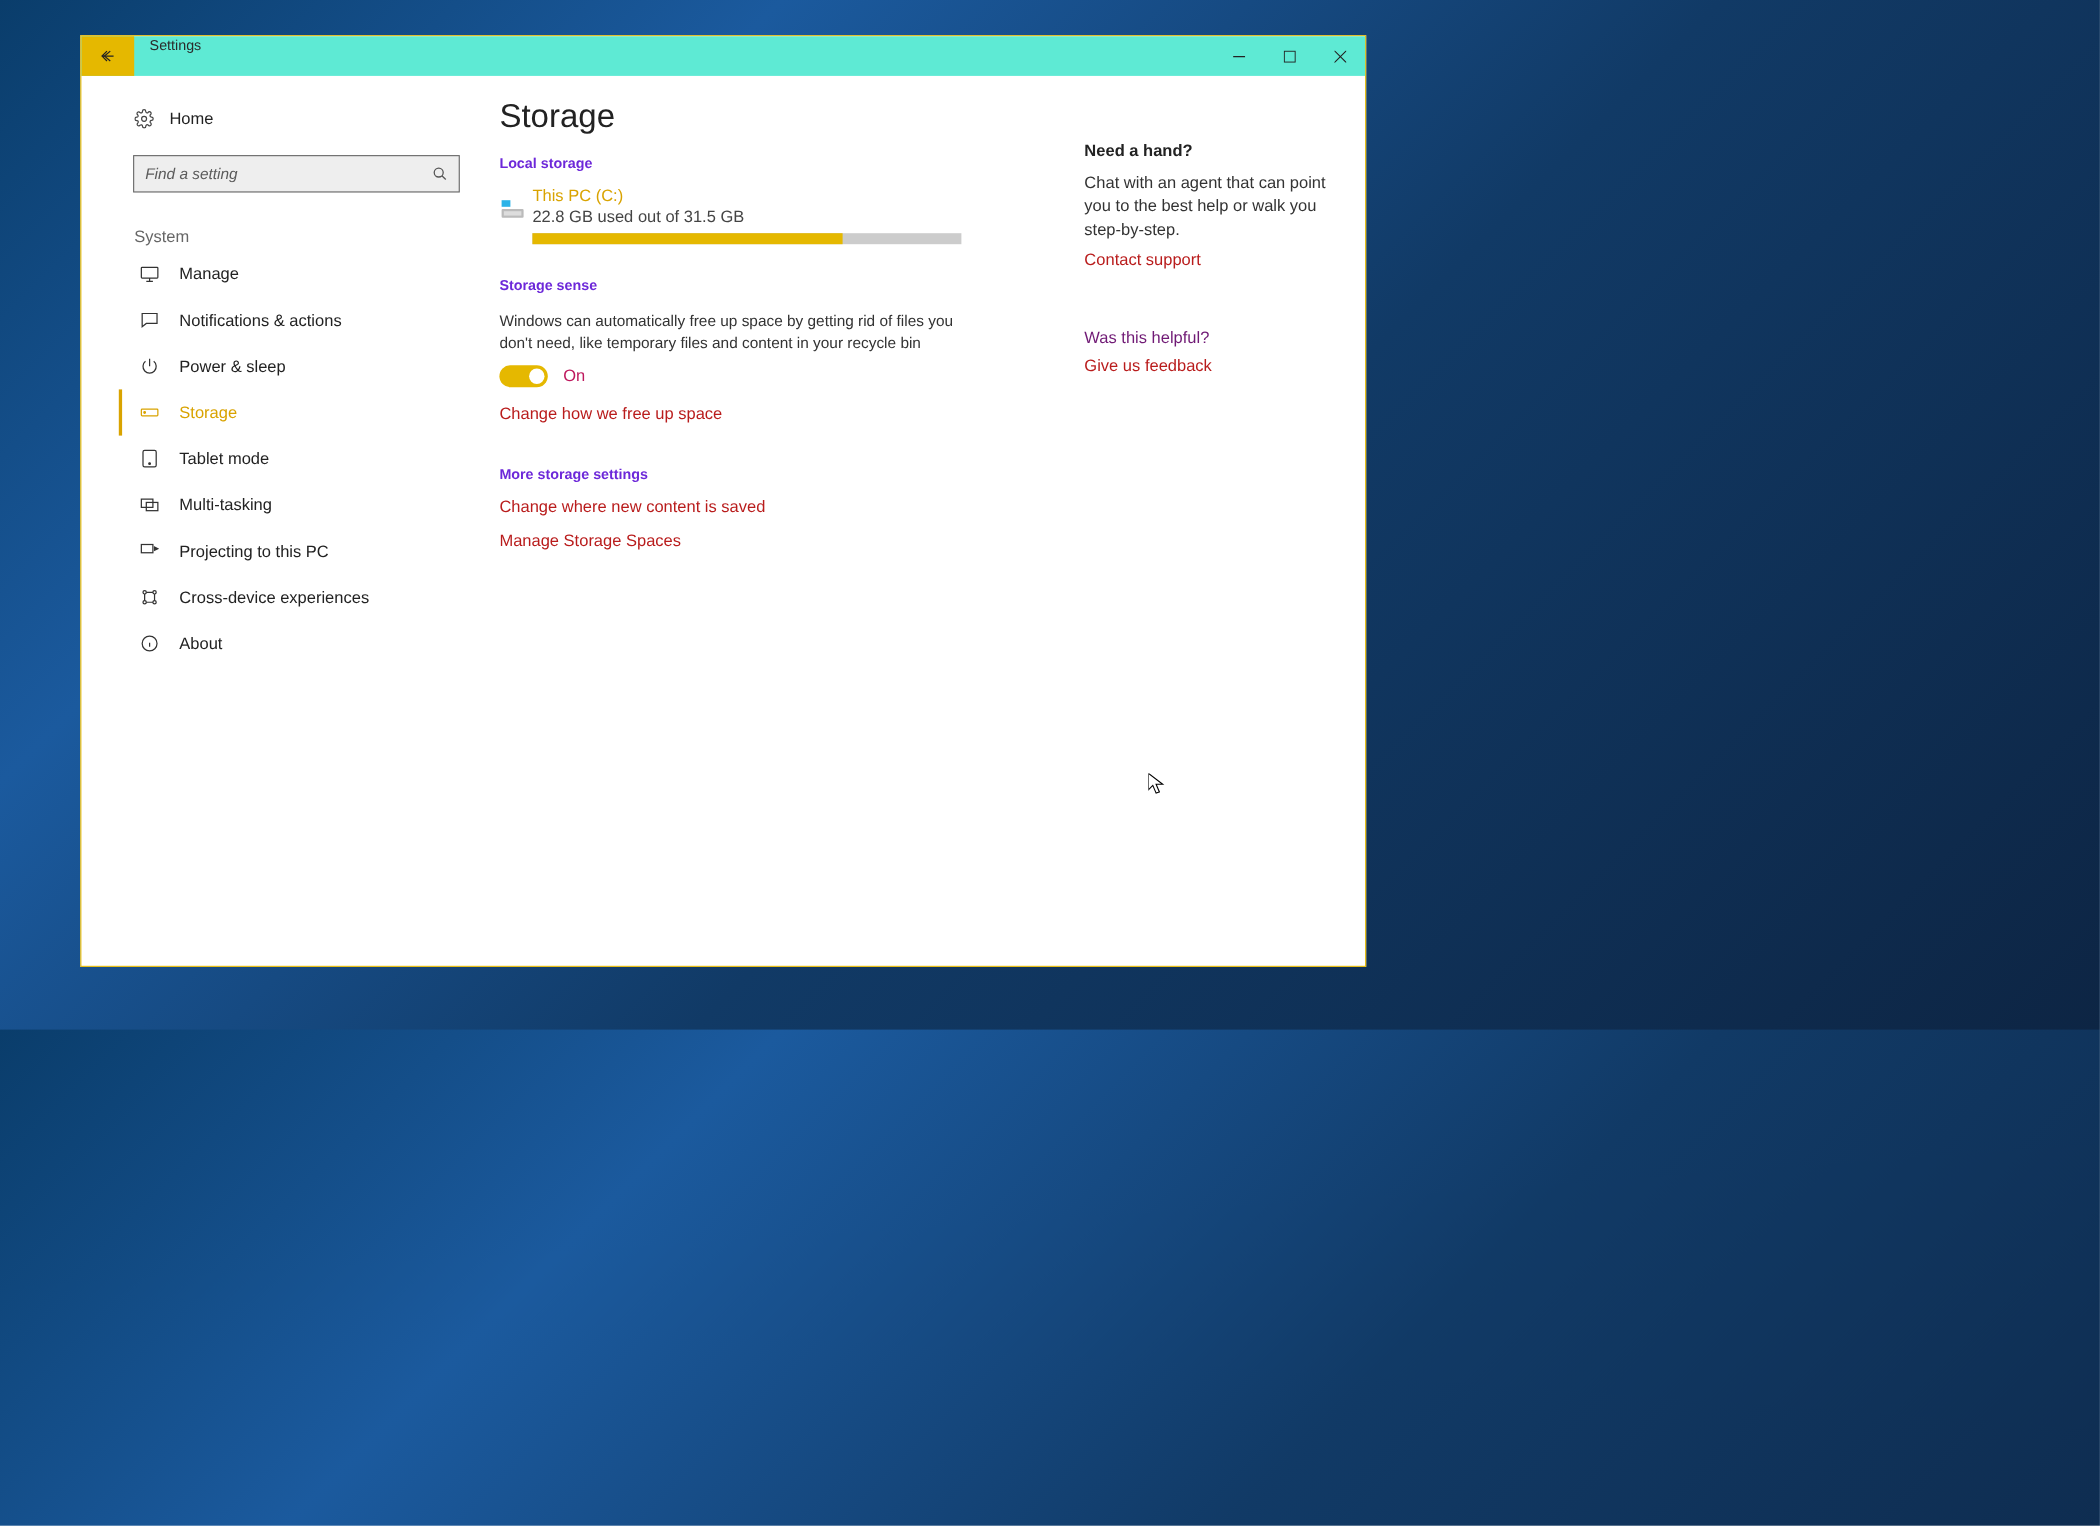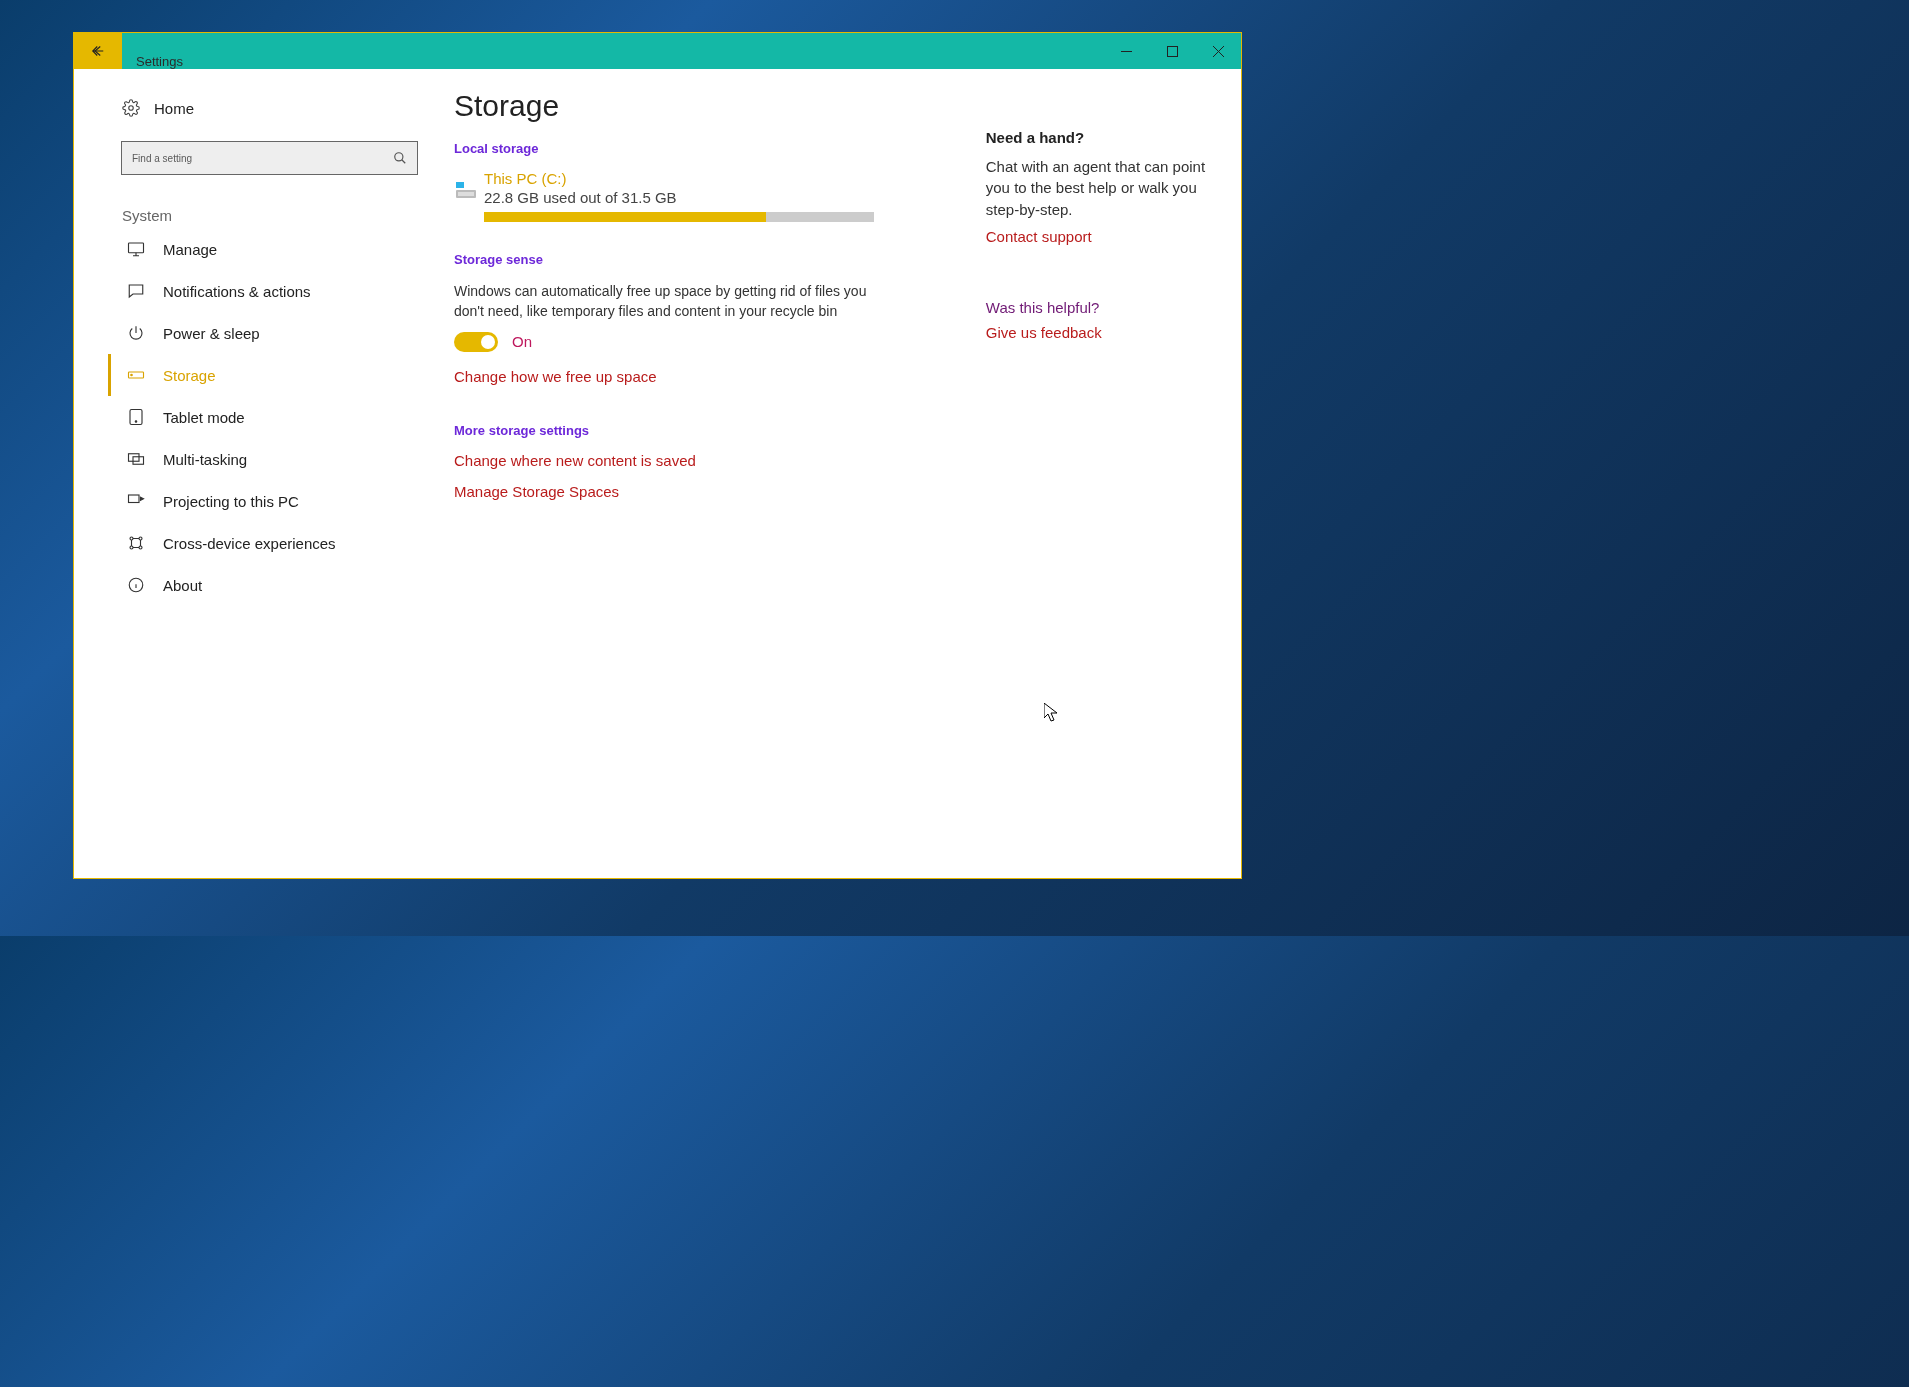--- a/index.html
+++ b/index.html
@@ -17,22 +17,22 @@
       width: 1169px;
       height: 847px;
       background: #ffffff;
       border: 1px solid #e5b800;
       display: flex;
       flex-direction: column;
     }
     .titlebar {
       height: 36px;
       display: flex;
-      align-items: flex-end;
-      background: #14b8a6;
+      align-items: flex-start;
+      background: #5eead4;
     }
     .back-btn {
       width: 48px;
       height: 36px;
       background: #e5b800;
       display: flex;
       align-items: center;
       justify-content: center;
       cursor: pointer;
     }
@@ -80,22 +80,23 @@
       background: #eeeeee;
       display: flex;
       align-items: center;
       padding: 0 10px;
     }
     .search-box input {
       flex: 1;
       border: none;
       background: transparent;
       outline: none;
-      font-size: 10px;
+      font-size: 14px;
       color: #0f172a;
+      font-style: italic;
     }
     .search-box input::placeholder { color: #5a5a5a; }
     .cat-label {
       margin: 32px 0 4px 14px;
       font-size: 15px;
       color: #666;
     }
     .side-item {
       display: flex;
       align-items: center;

